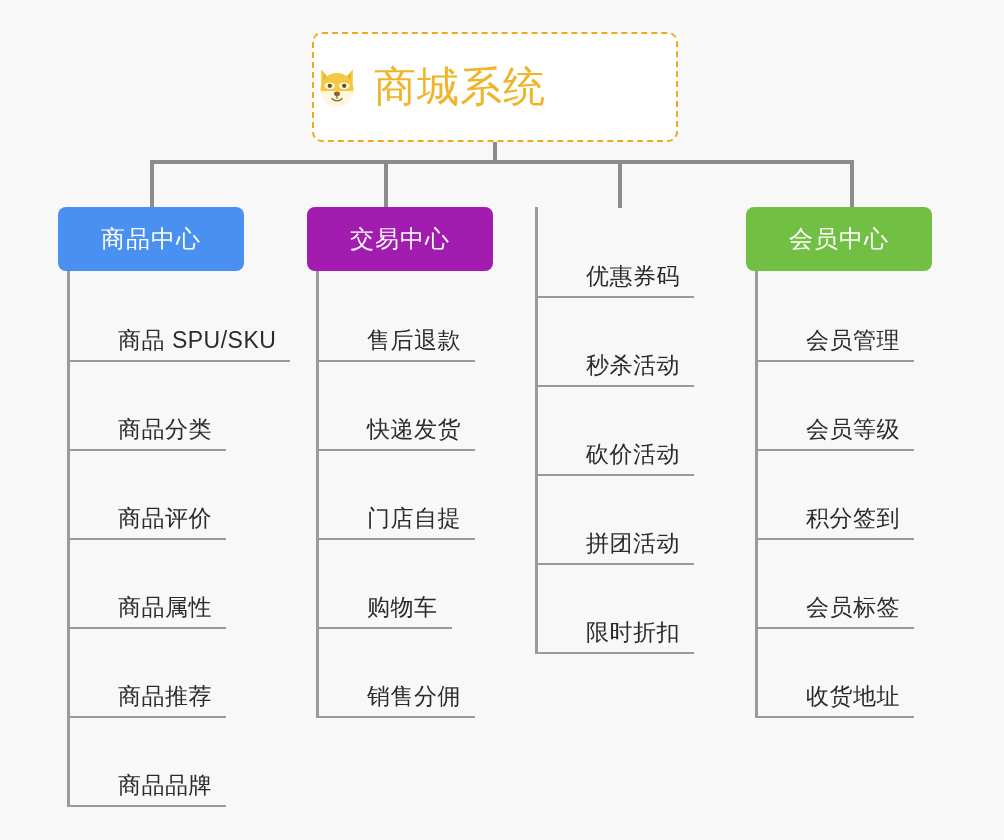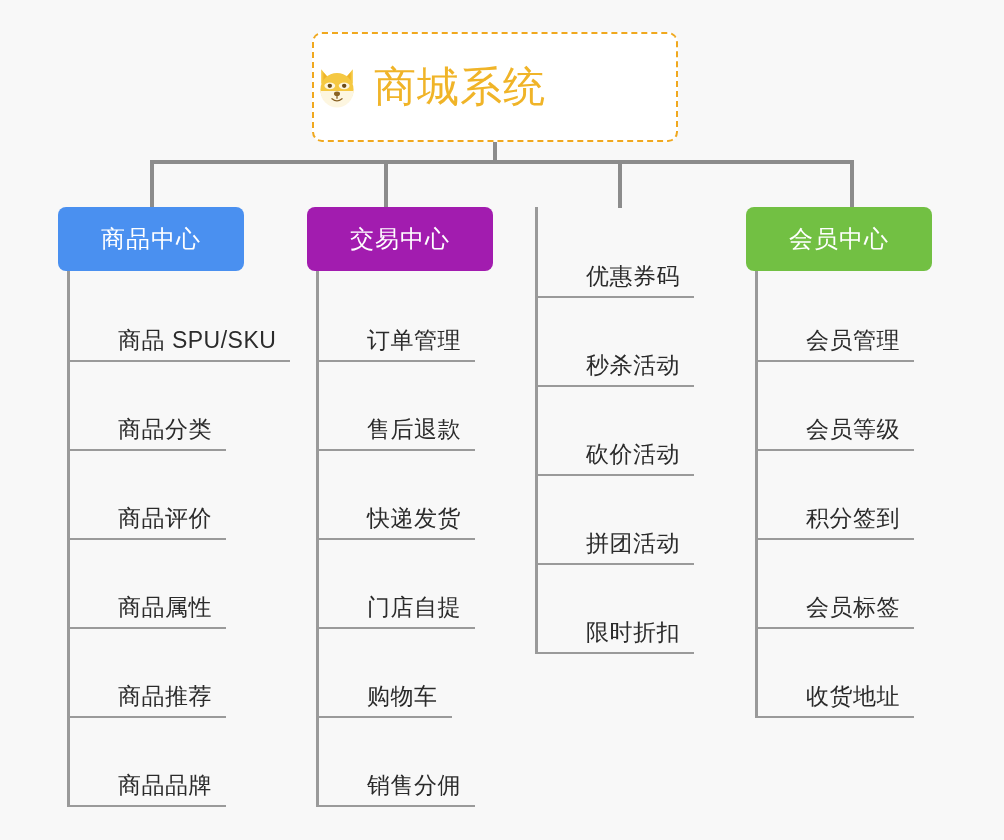--- a/index.html
+++ b/index.html
@@ -171,23 +171,20 @@
       <div class="leaf">
           <span class="leaf-inner"><span class="leaf-label">商品品牌</span></span>
         </div>
     </div>
   </div>
 
   <div class="column" style="left:307px;">
     <div class="col-header" style="background: #a21caf;">交易中心</div>
     <div class="branch">
       <div class="leaf">
-          <span class="leaf-inner"><span class="leaf-label">订单管理</span></span>
-        </div>
-      <div class="leaf">
           <span class="leaf-inner"><span class="leaf-label">售后退款</span></span>
         </div>
       <div class="leaf">
           <span class="leaf-inner"><span class="leaf-label">快递发货</span></span>
         </div>
       <div class="leaf">
           <span class="leaf-inner"><span class="leaf-label">门店自提</span></span>
         </div>
       <div class="leaf">
           <span class="leaf-inner"><span class="leaf-label">购物车</span></span>

